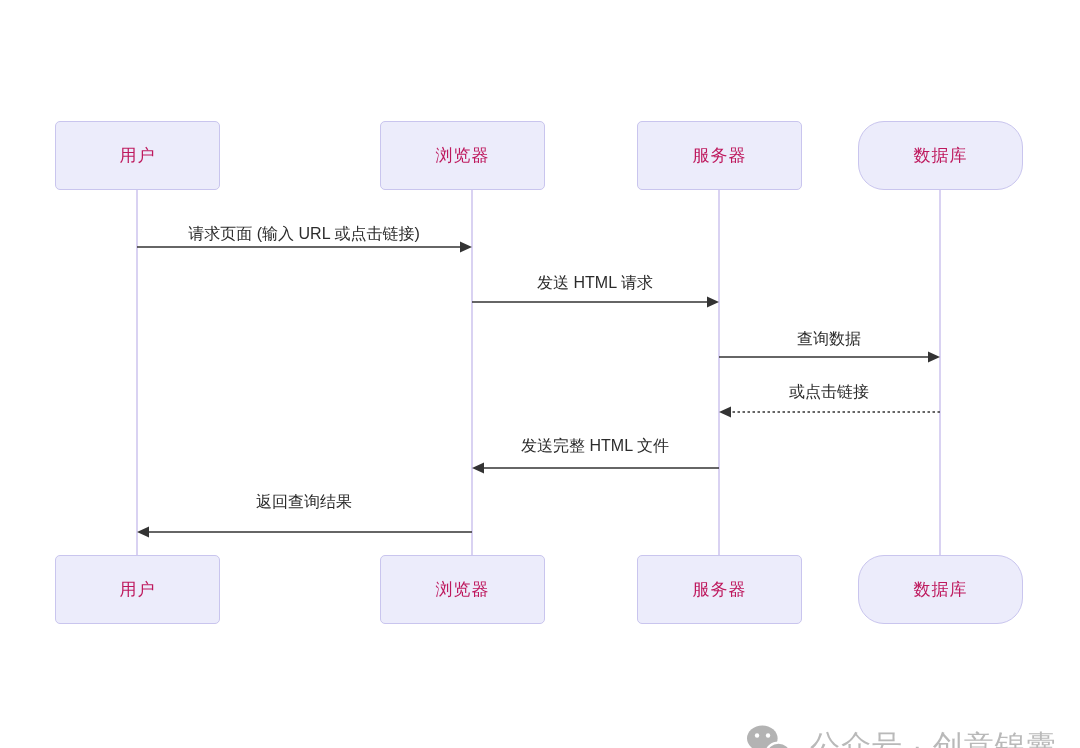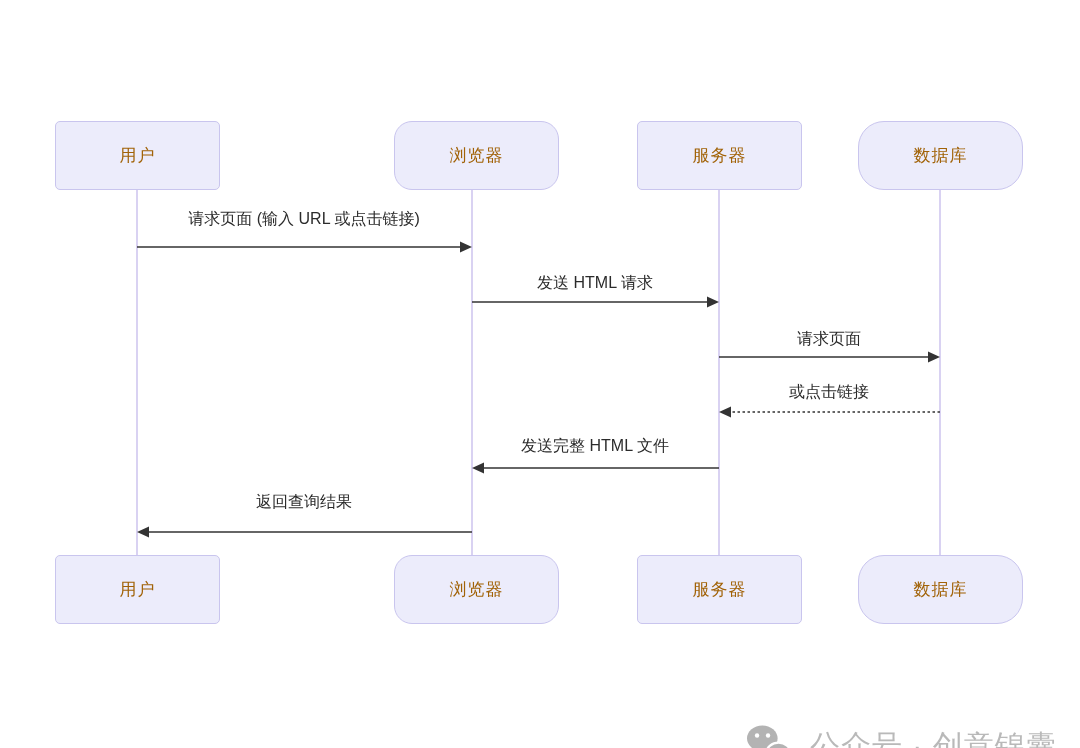--- a/index.html
+++ b/index.html
@@ -22,38 +22,38 @@
     height: 69px;
     background: #ececfb;
     border: 1px solid #c9c5ee;
     border-radius: 5px;
     box-sizing: border-box;
     display: flex;
     align-items: center;
     justify-content: center;
     font-size: 17px;
     font-weight: 500;
-    color: #a16207;
+    color: #be185d;
     letter-spacing: 1px;
   }
   .actor.r1 { top: 121px; }
   .actor.r2 { top: 555px; }
   .actor.c1 { left: 55px; }
-  .actor.c2 { left: 394px; border-radius: 18px; }
+  .actor.c2 { left: 380px; }
   .actor.c3 { left: 637px; justify-content: center; }
   .actor.c4 { left: 858px; border-radius: 26px; }
   .msg-label {
     position: absolute;
     transform: translateX(-50%);
     font-size: 16px;
     color: #2b2b2b;
     white-space: nowrap;
     line-height: 22px;
   }
-  .lbl1 { left: 304px; top: 208px; }
+  .lbl1 { left: 304px; top: 223px; }
   .lbl2 { left: 595px; top: 272px; }
   .lbl3 { left: 829px; top: 328px; }
   .lbl4 { left: 829px; top: 381px; }
   .lbl5 { left: 595px; top: 435px; }
   .lbl6 { left: 304px; top: 491px; }
   .lifeline { stroke: #d9d2f2; stroke-width: 2; }
   .msg-line { stroke: #333333; stroke-width: 1.7; fill: none; }
   .msg-line.dotted { stroke-dasharray: 2.5 2.5; }
   .msg-head { fill: #333333; stroke: none; }
   .watermark {
@@ -137,21 +137,21 @@
   </div>
   <div class="actor r2 c3">
     <span>服务器</span>
   </div>
   <div class="actor r2 c4">
     <span>数据库</span>
   </div>
 
   <div class="msg-label lbl1">请求页面 (输入 URL 或点击链接)</div>
   <div class="msg-label lbl2">发送 HTML 请求</div>
-  <div class="msg-label lbl3">请求页面</div>
+  <div class="msg-label lbl3">查询数据</div>
   <div class="msg-label lbl4">或点击链接</div>
   <div class="msg-label lbl5">发送完整 HTML 文件</div>
   <div class="msg-label lbl6">返回查询结果</div>
 
   <div class="watermark">
     <svg width="46" height="44" viewBox="0 0 48 46">
       <g fill="#b3b3b3">
         <ellipse cx="17" cy="15" rx="16" ry="13.5"></ellipse>
         <polygon points="9,25 4,34 16,28"></polygon>
       </g>

